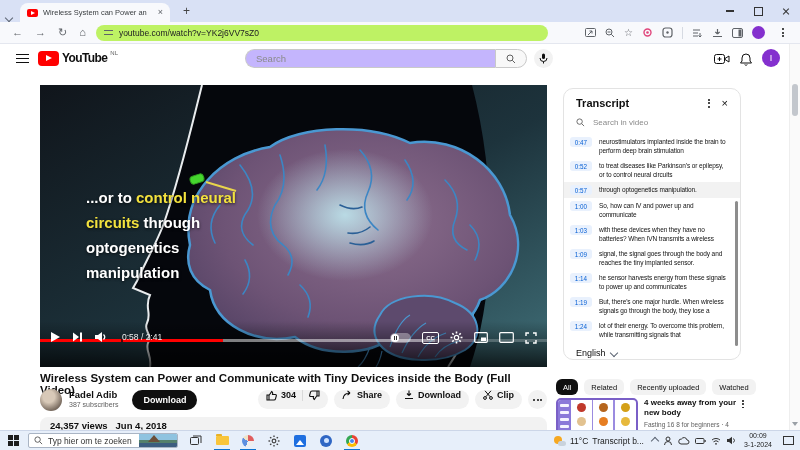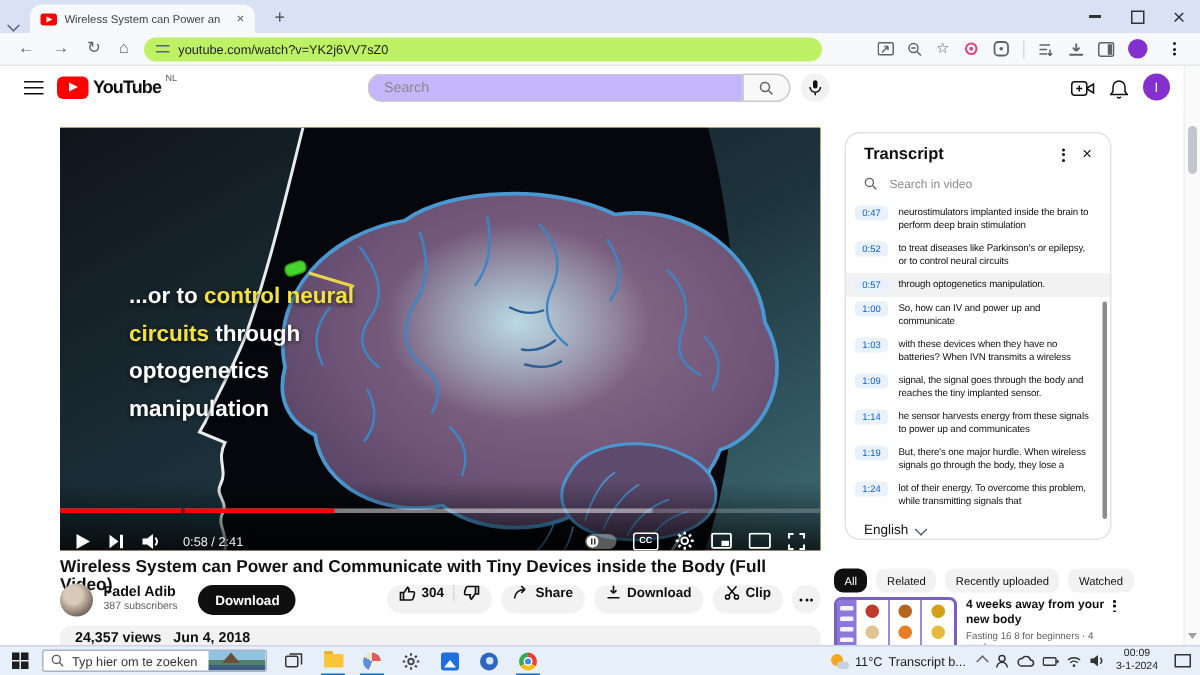--- a/index.html
+++ b/index.html
@@ -63,21 +63,21 @@
   
   .player{position:absolute;left:40px;top:85px;width:507px;height:282px;background:#a16207;overflow:hidden}
   .overlayText{position:absolute;left:46px;top:100px;width:190px;font-size:15px;font-weight:bold;line-height:25px;
                color:#fff;text-shadow:0 1px 3px rgba(0,0,0,.7)}
   .hl{color:#f3e23e}
   .ctrl-shade{position:absolute;left:0;bottom:0;width:100%;height:46px;background:linear-gradient(transparent,rgba(0,0,0,.75))}
   .progress{position:absolute;left:0;bottom:25px;width:100%;height:3px;background:rgba(255,255,255,.22)}
   .buffered{position:absolute;left:0;top:0;height:100%;background:rgba(255,255,255,.35)}
   .played{position:absolute;left:0;top:0;height:100%;background:#f00}
   .chapter-notch{position:absolute;left:16%;top:0;width:2px;height:100%;background:rgba(0,0,0,.65)}
-  .ctrl-row{position:absolute;left:0;bottom:0;width:100%;height:36px;display:flex;align-items:flex-end;padding:0 10px;box-sizing:border-box}
+  .ctrl-row{position:absolute;left:0;bottom:0;width:100%;height:36px;display:flex;align-items:flex-start;padding:0 10px;box-sizing:border-box}
   .ctrl-row .grp{display:flex;align-items:center;gap:11px}
   .time-disp{font-size:8.5px;color:#eee;margin-left:4px}
   .spacer{flex:1}
   .ccbox{width:15px;height:10px;border:1px solid #fff;border-radius:2px;color:#fff;font-size:6px;font-weight:bold;
          display:flex;align-items:center;justify-content:center}
   .autoplay{width:21px;height:10px;border-radius:5px;background:rgba(255,255,255,.35);position:relative}
   .autoplay::before{content:"";position:absolute;left:1px;top:1px;width:8px;height:8px;border-radius:50%;background:#fff}
   .autoplay::after{content:"";position:absolute;left:4px;top:3px;width:1.2px;height:4px;background:#333;box-shadow:2px 0 0 #333}
   
   .vtitle{position:absolute;left:40px;top:372px;width:505px;font-size:11.5px;font-weight:bold;color:#0f0f0f}

